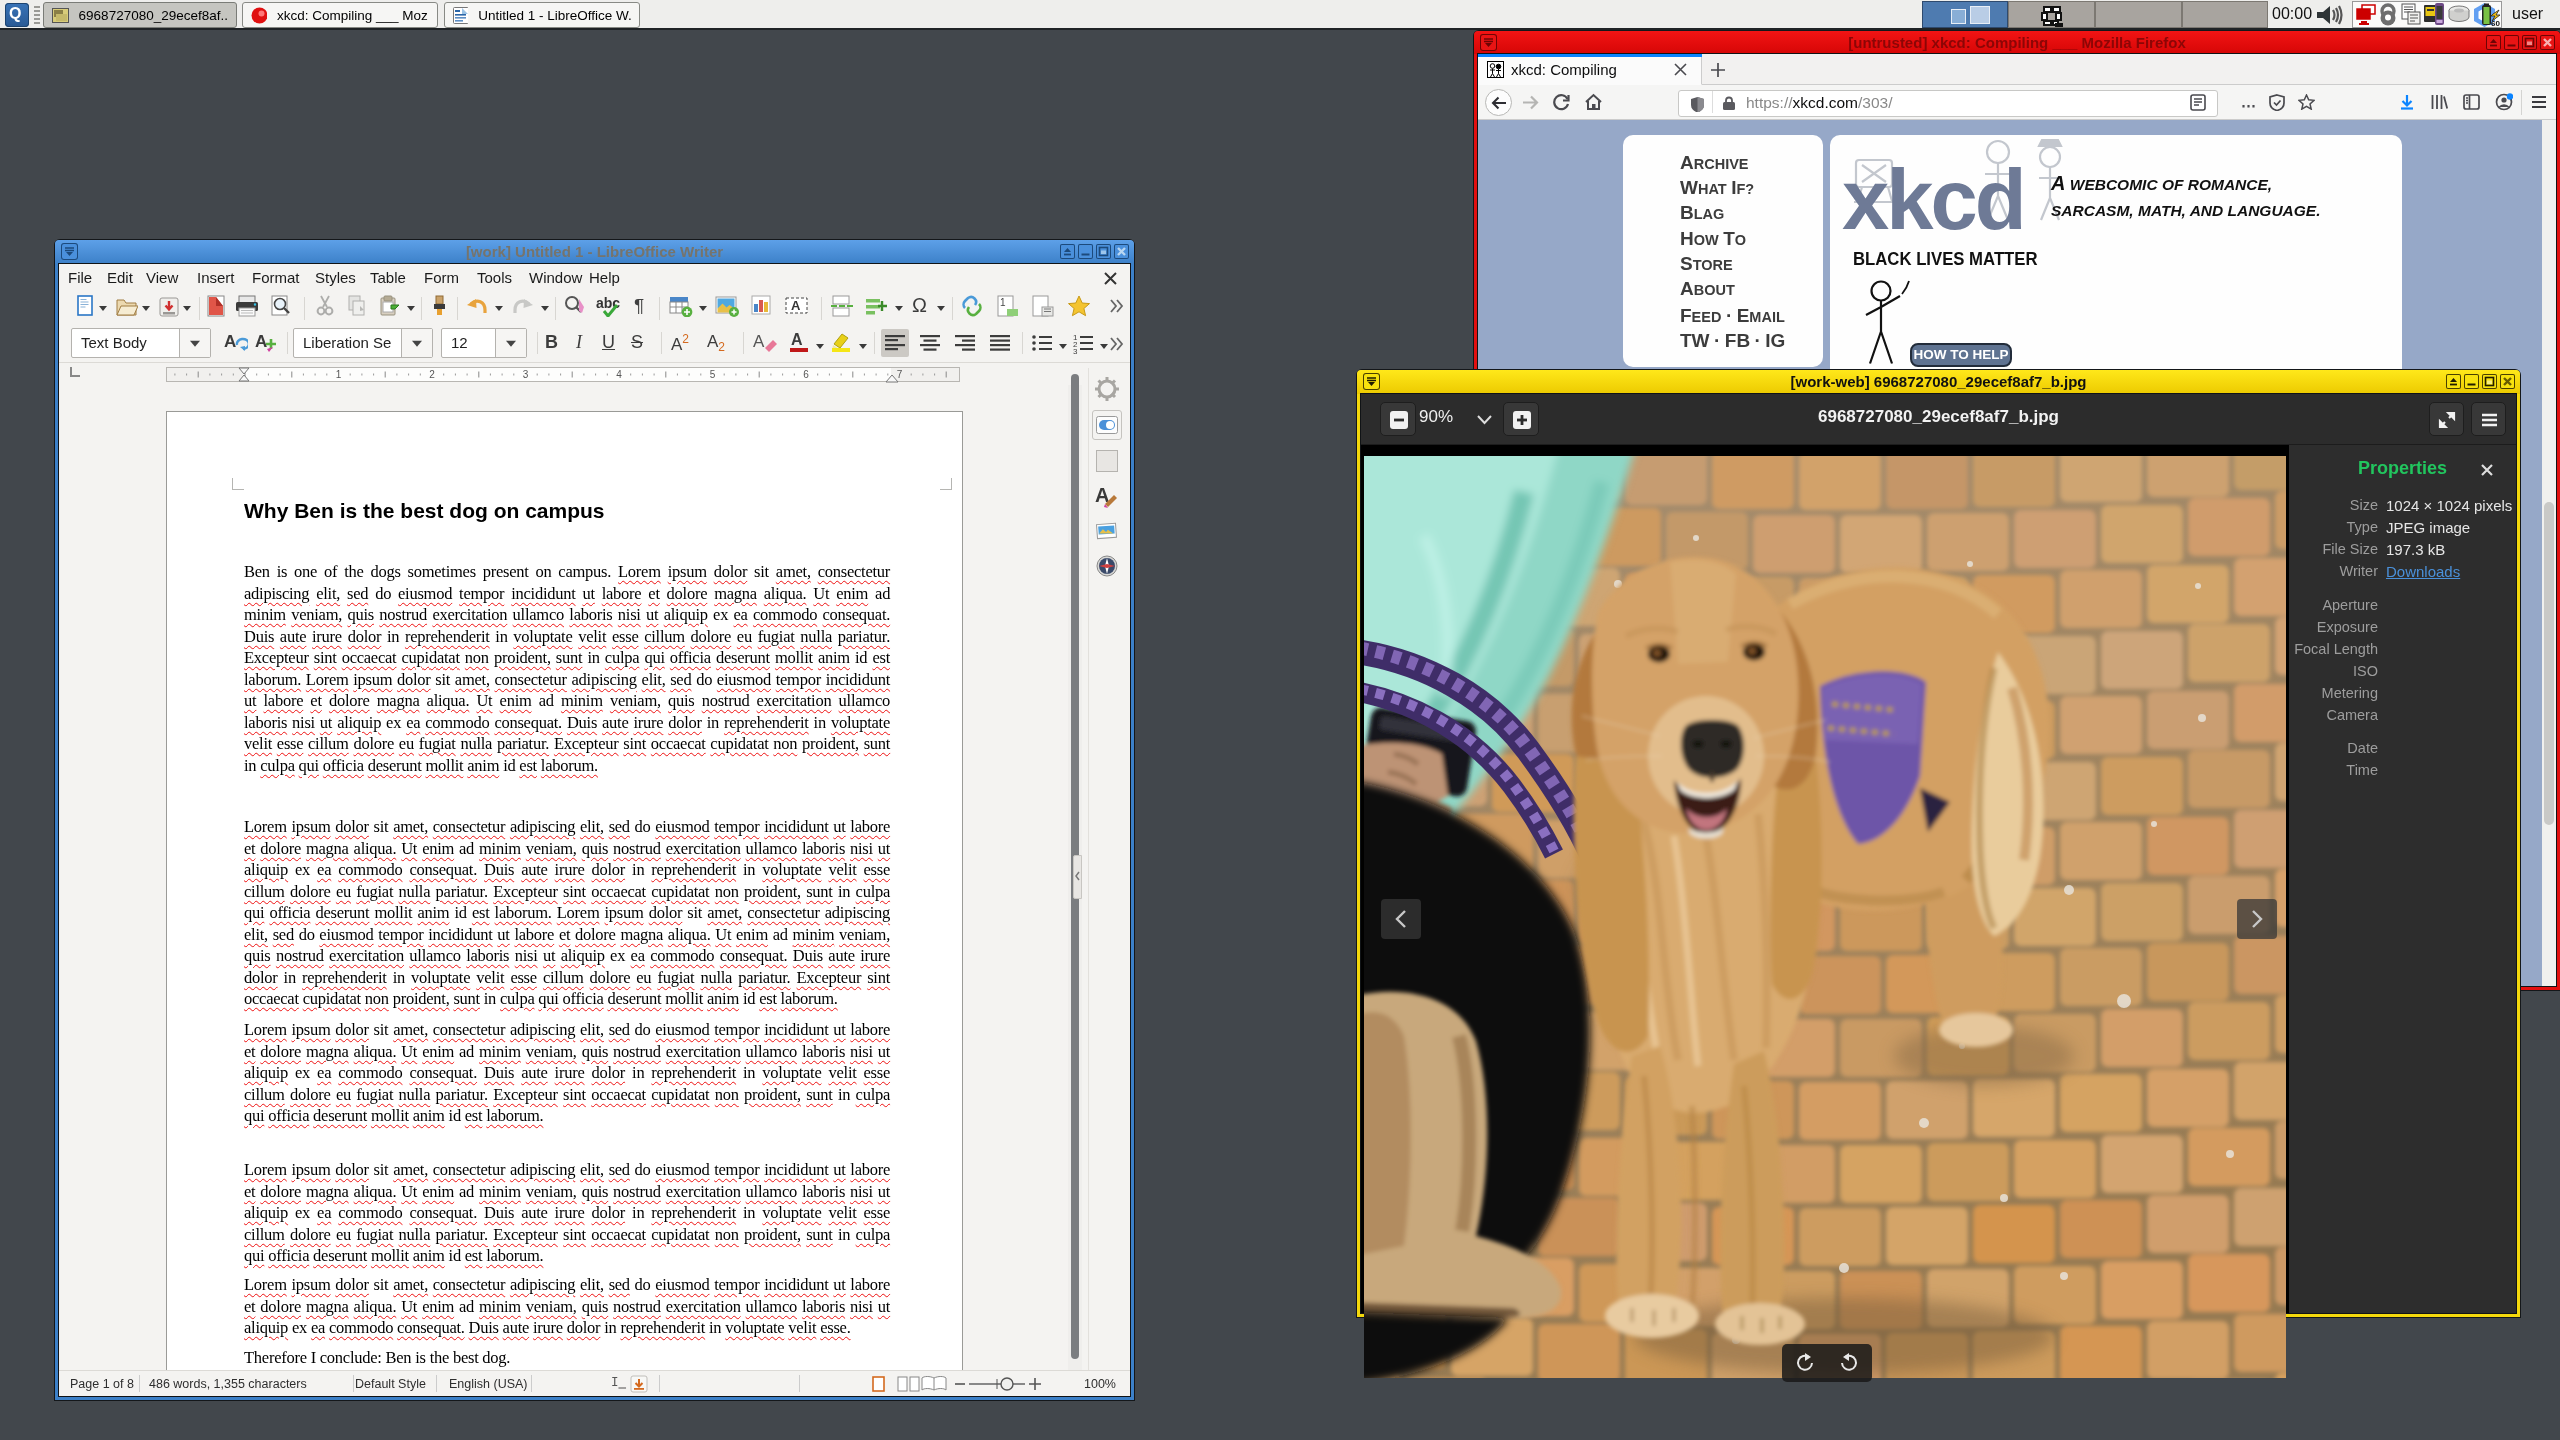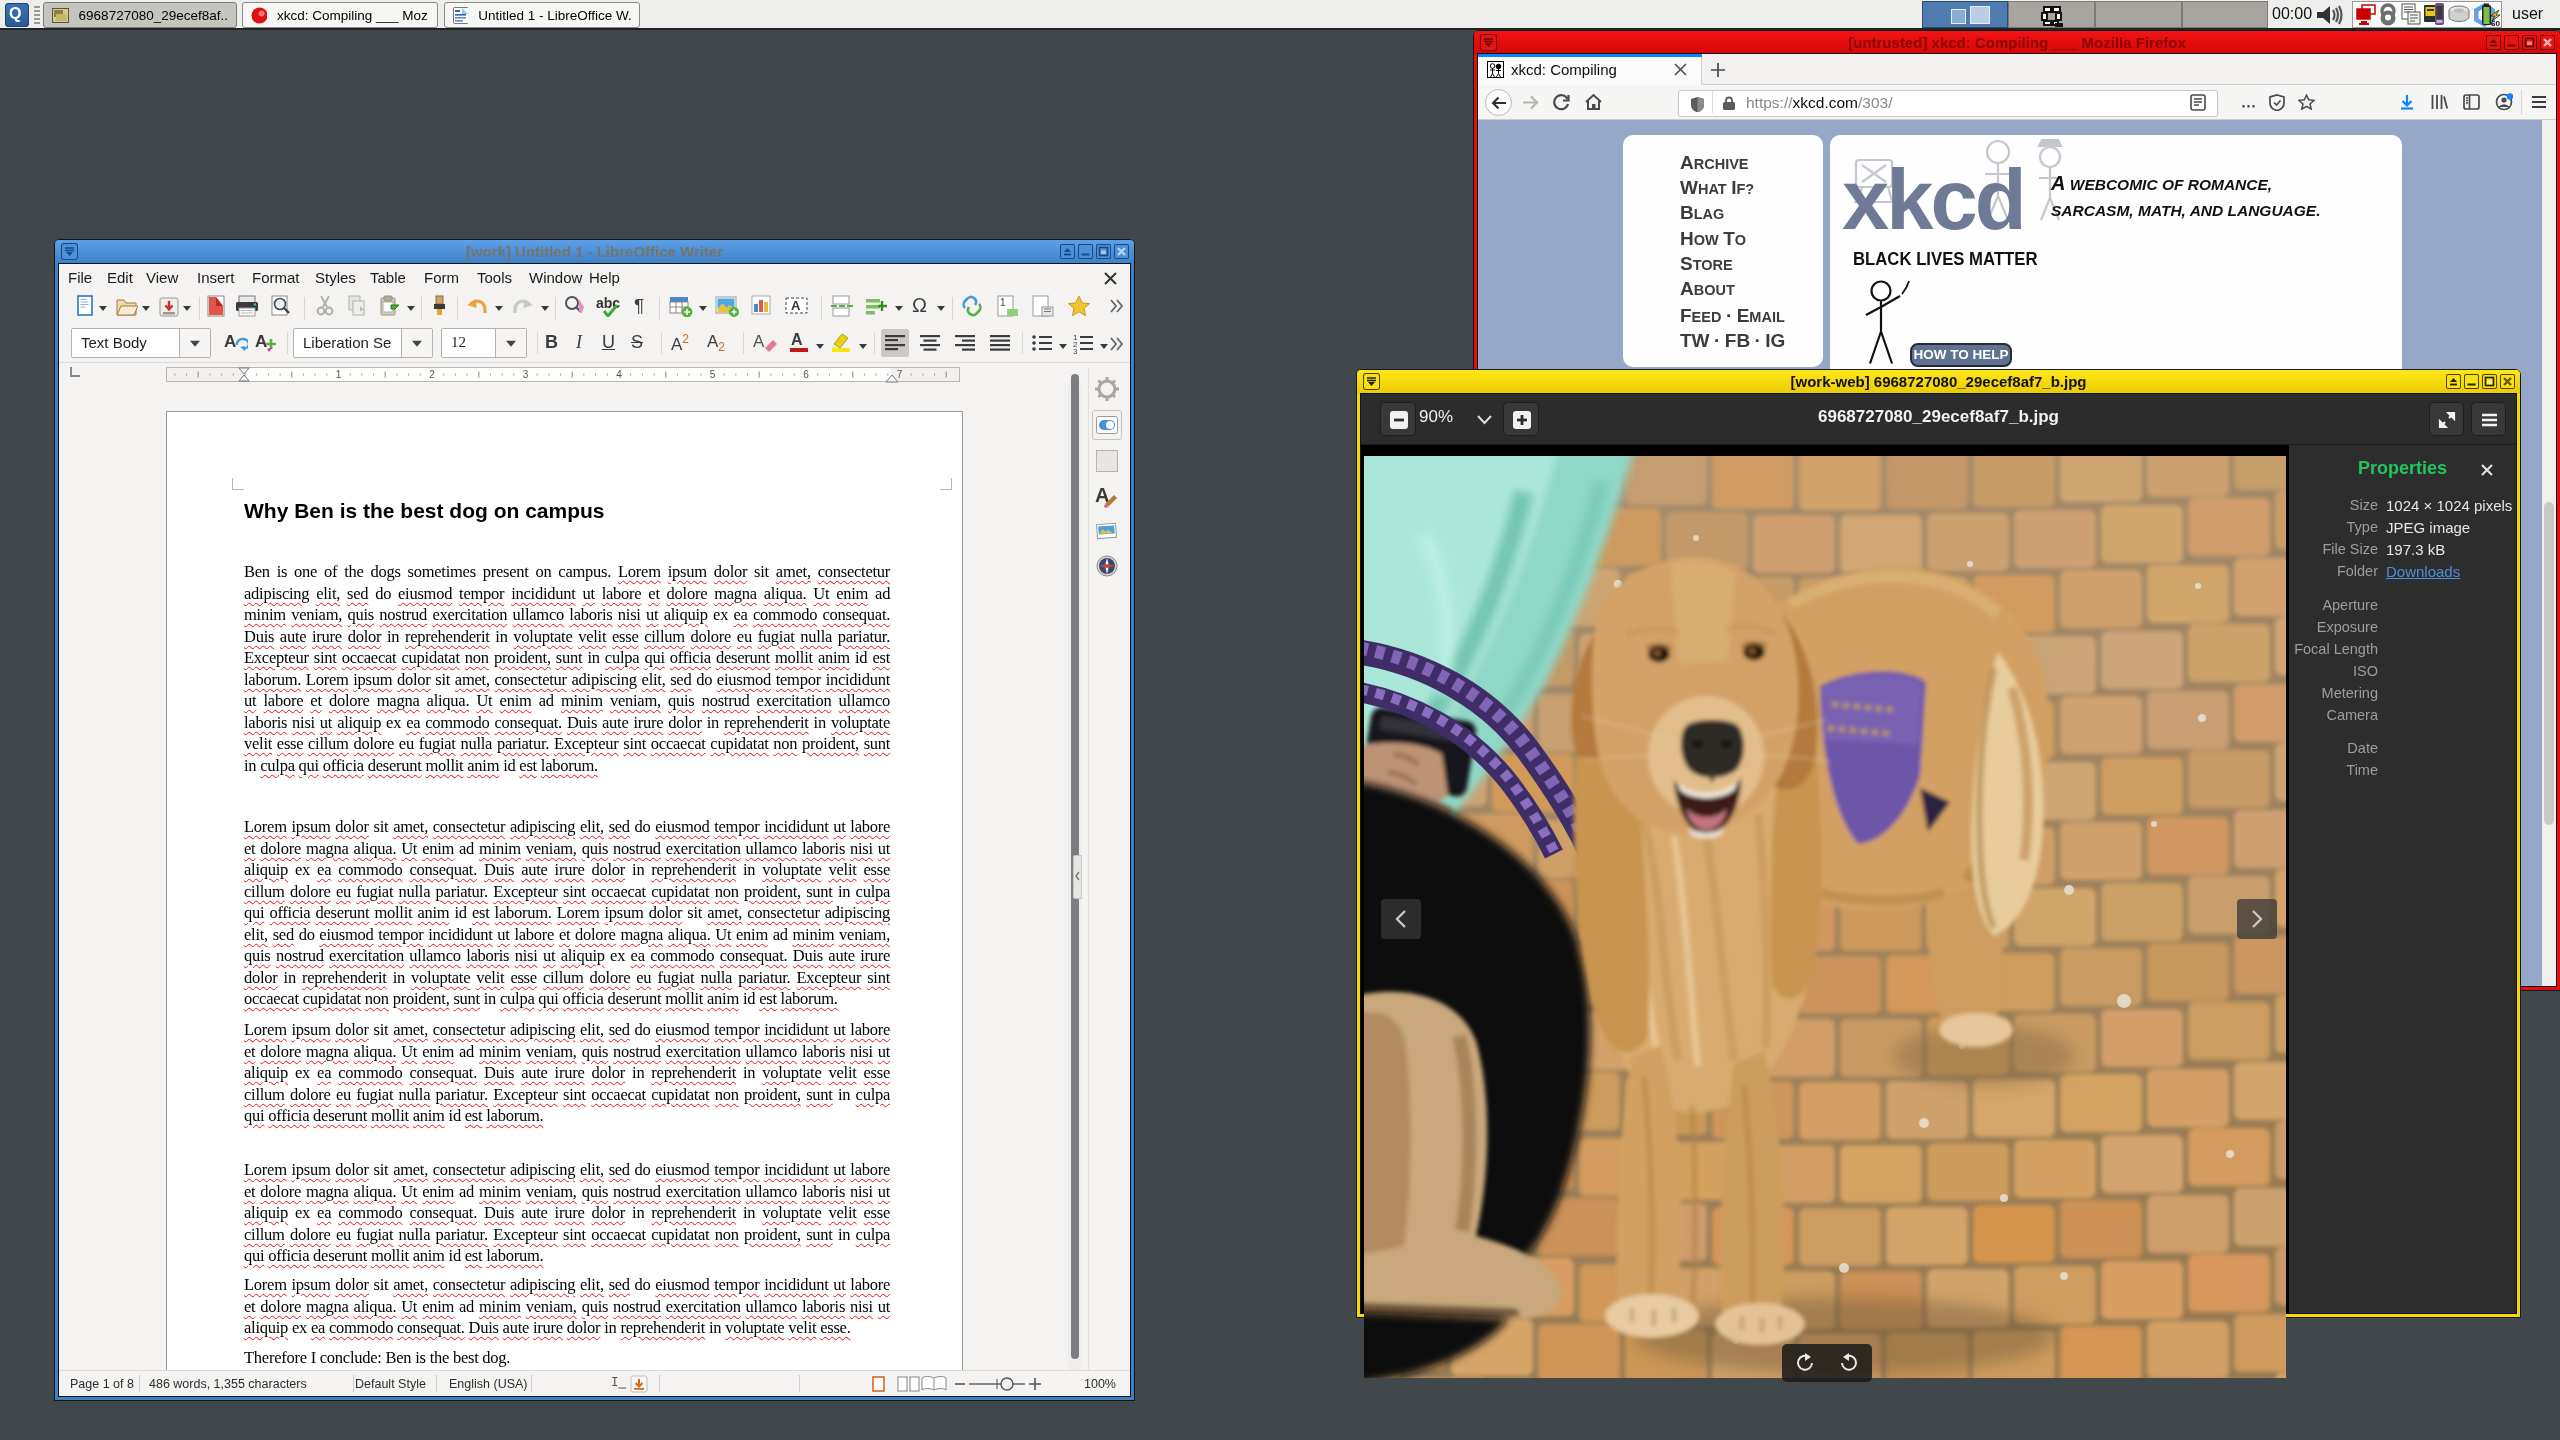--- a/index.html
+++ b/index.html
@@ -374,21 +374,21 @@
         <svg style="position:absolute;left:196px;top:7px" width="24" height="24">
           <text x="0" y="16" font-size="17" font-weight="bold" fill="#3a3a3a">A</text>
           <path d="M16 8 v10 m-5-5 h10" stroke="#58b040" stroke-width="2.6"></path>
           <path d="M12 18 l6-2 -4 5 z" fill="#d040a0"></path>
         </svg>
         <div class="tsep" style="left:228px;top:8px;bottom:8px"></div>
         <div class="combo" style="left:234px;top:4px;width:140px;">
           <span style="position:absolute;left:9px;top:5px;">Liberation Se</span>
           <div class="arr caret"></div>
         </div>
-        <div class="combo" style="left:382px;top:4px;width:86px;font-family:Liberation Serif, serif;">
+        <div class="combo" style="left:382px;top:4px;width:86px;">
           <span style="position:absolute;left:9px;top:5px;">12</span>
           <div class="arr caret"></div>
         </div>
         <div class="tsep" style="left:478px;top:8px;bottom:8px"></div>
         <div style="position:absolute;left:486px;top:8px;font-size:18px;font-weight:bold;color:#3c3c3c;">B</div>
         <div style="position:absolute;left:517px;top:8px;font-size:18px;font-style:italic;font-family:'Liberation Serif',serif;color:#3c3c3c;">I</div>
         <div style="position:absolute;left:543px;top:8px;font-size:18px;text-decoration:underline;color:#3c3c3c;">U</div>
         <div style="position:absolute;left:572px;top:8px;font-size:18px;text-decoration:line-through;color:#3c3c3c;">S</div>
         <div class="tsep" style="left:602px;top:8px;bottom:8px"></div>
         <div style="position:absolute;left:612px;top:8px;font-size:17px;color:#3c3c3c;">A<sup style="color:#d4691e;font-size:12px">2</sup></div>
@@ -1234,21 +1234,21 @@
         <div style="position:absolute;left:0;right:0;top:13px;text-align:center;font-size:18px;font-weight:bold;color:#22c55e;">Properties</div>
         <svg style="position:absolute;right:22px;top:18px" width="14" height="14">
           <path d="M2 2 L12 12 M12 2 L2 12" stroke="#ddd" stroke-width="2.2"></path>
         </svg>
         <div class="plbl" style="right:138px;top:52px;">Size</div>
         <div class="pval" style="left:97px;top:52px;">1024 × 1024 pixels</div>
         <div class="plbl" style="right:138px;top:74px;">Type</div>
         <div class="pval" style="left:97px;top:74px;">JPEG image</div>
         <div class="plbl" style="right:138px;top:96px;">File Size</div>
         <div class="pval" style="left:97px;top:96px;">197.3 kB</div>
-        <div class="plbl" style="right:138px;top:118px;">Folder</div>
+        <div class="plbl" style="right:138px;top:118px;">Writer</div>
         <div class="pval" style="left:97px;top:118px;"><span style="color:#4a90d9;text-decoration:underline;">Downloads</span></div>
         <div class="plbl" style="right:138px;top:152px;">Aperture</div>
         <div class="plbl" style="right:138px;top:174px;">Exposure</div>
         <div class="plbl" style="right:138px;top:196px;">Focal Length</div>
         <div class="plbl" style="right:138px;top:218px;">ISO</div>
         <div class="plbl" style="right:138px;top:240px;">Metering</div>
         <div class="plbl" style="right:138px;top:262px;">Camera</div>
         <div class="plbl" style="right:138px;top:295px;">Date</div>
         <div class="plbl" style="right:138px;top:317px;">Time</div>
       </div>

